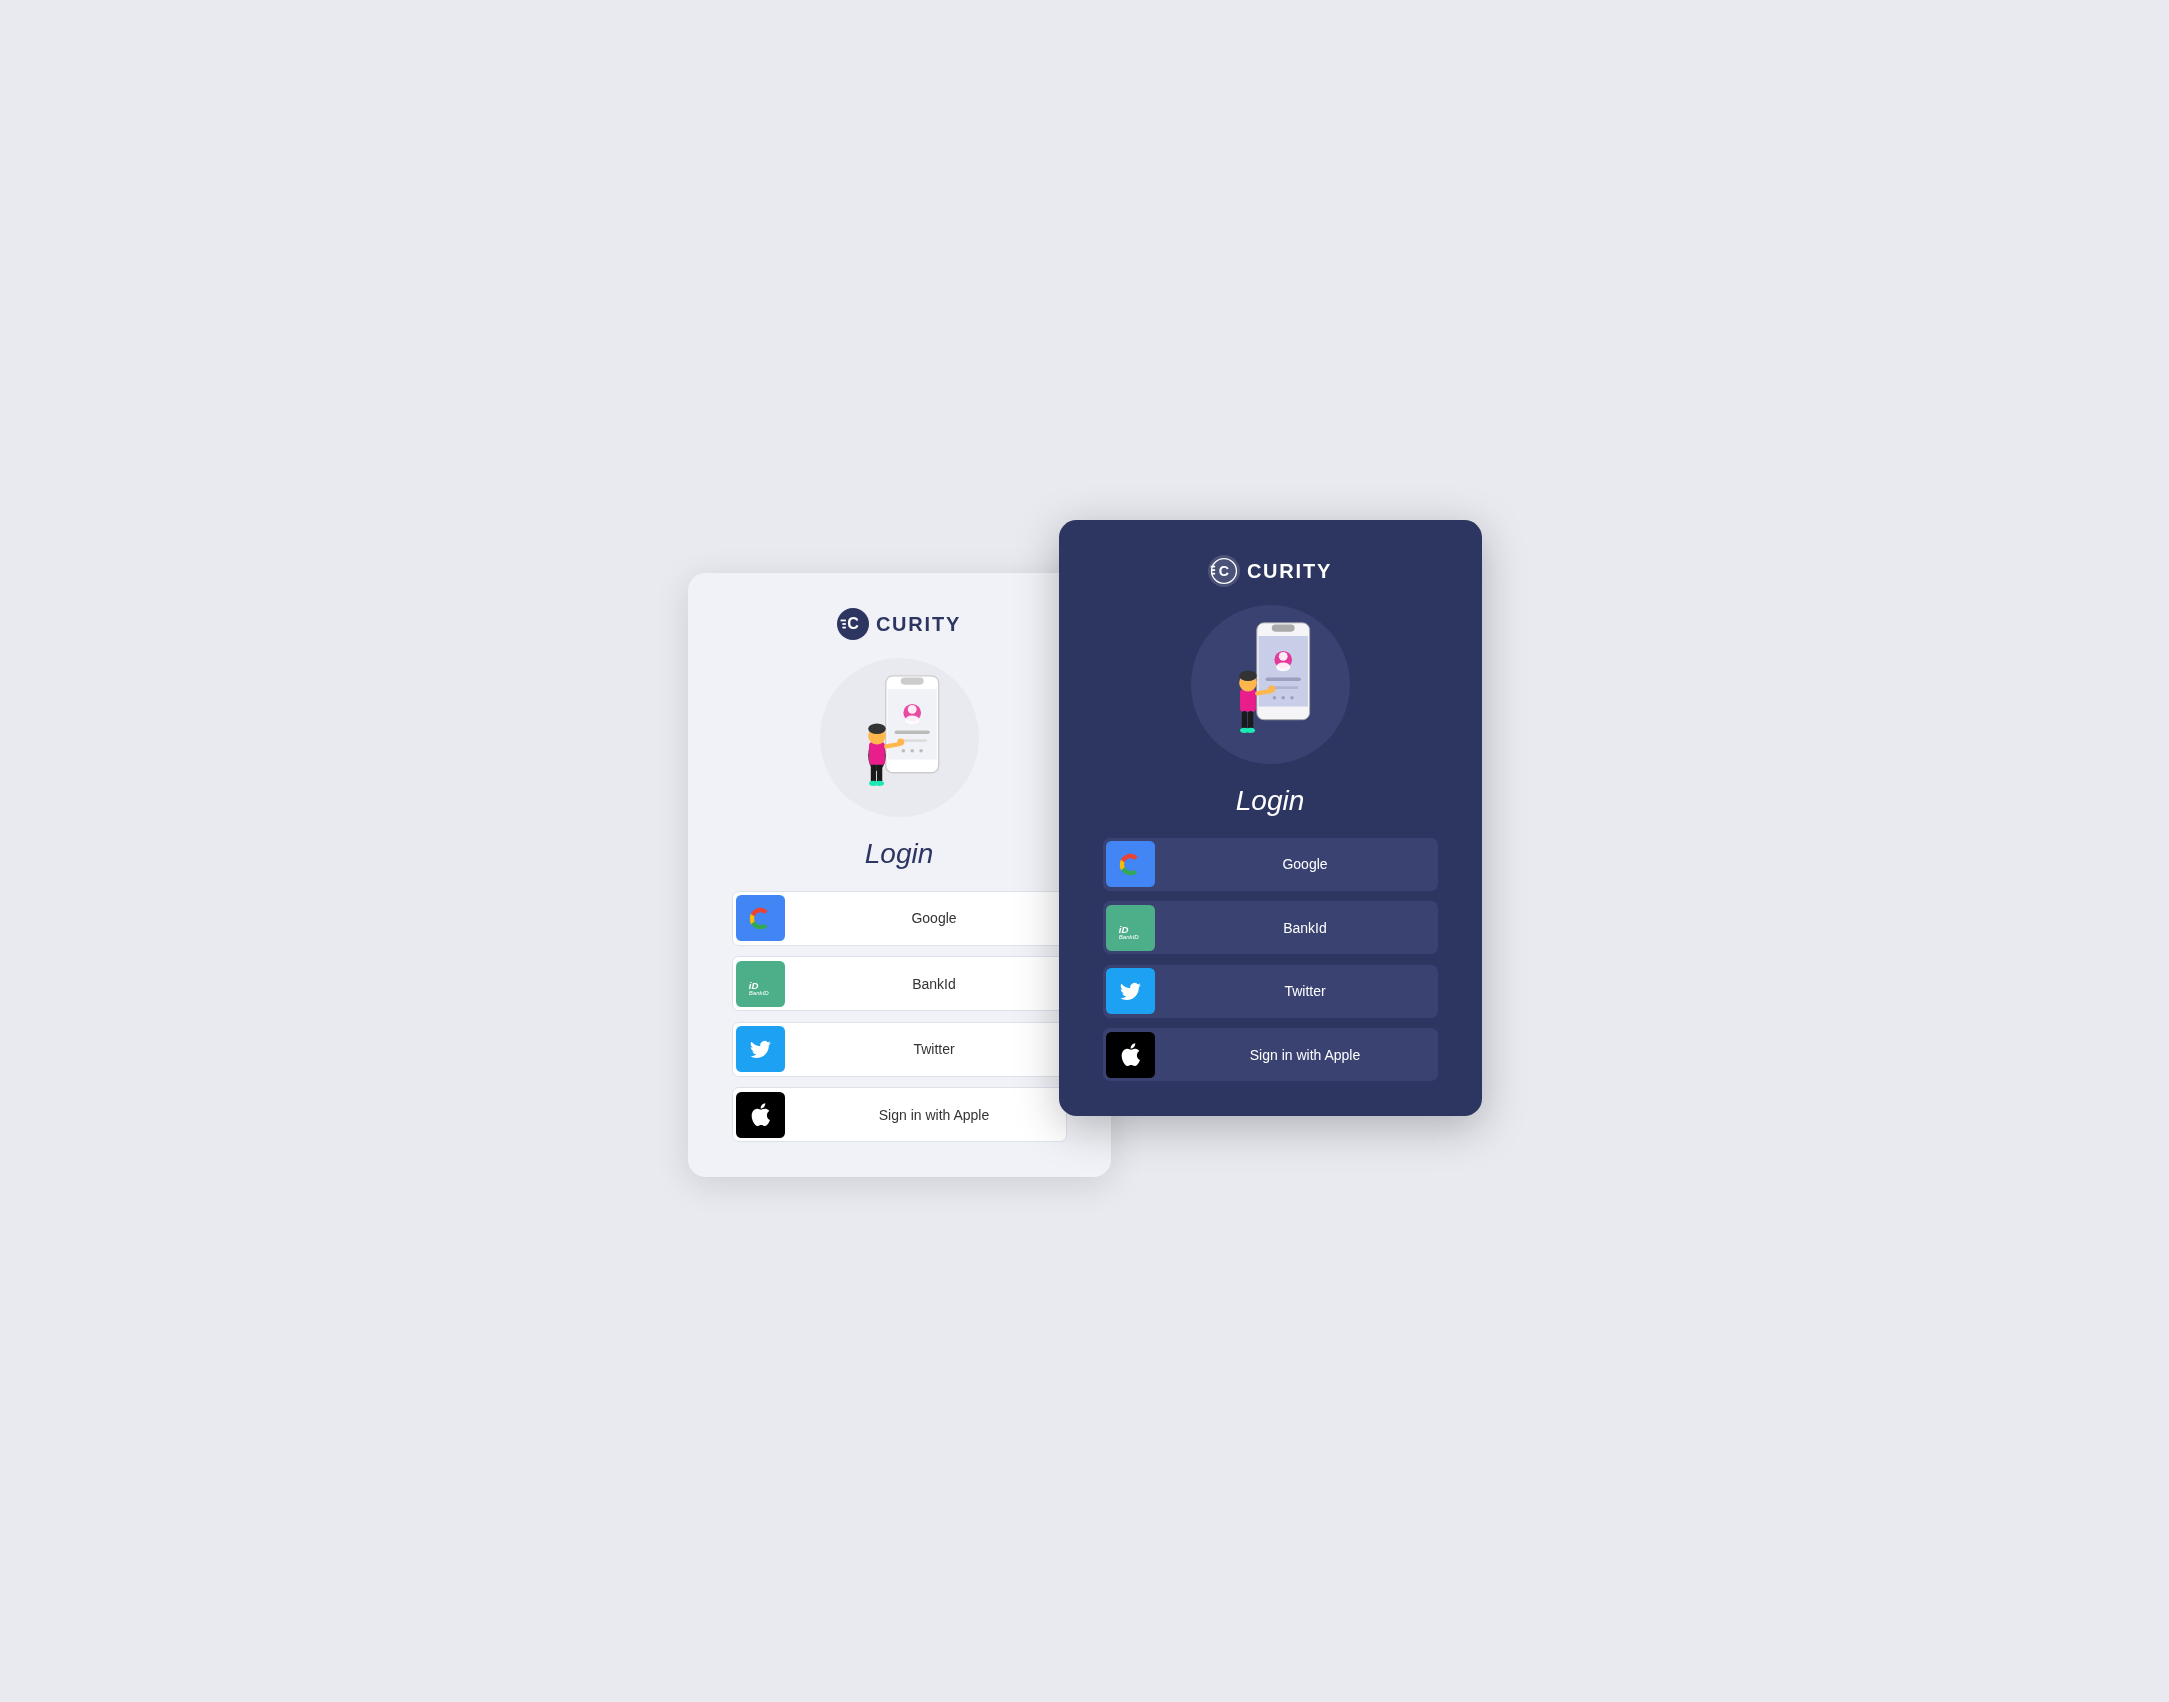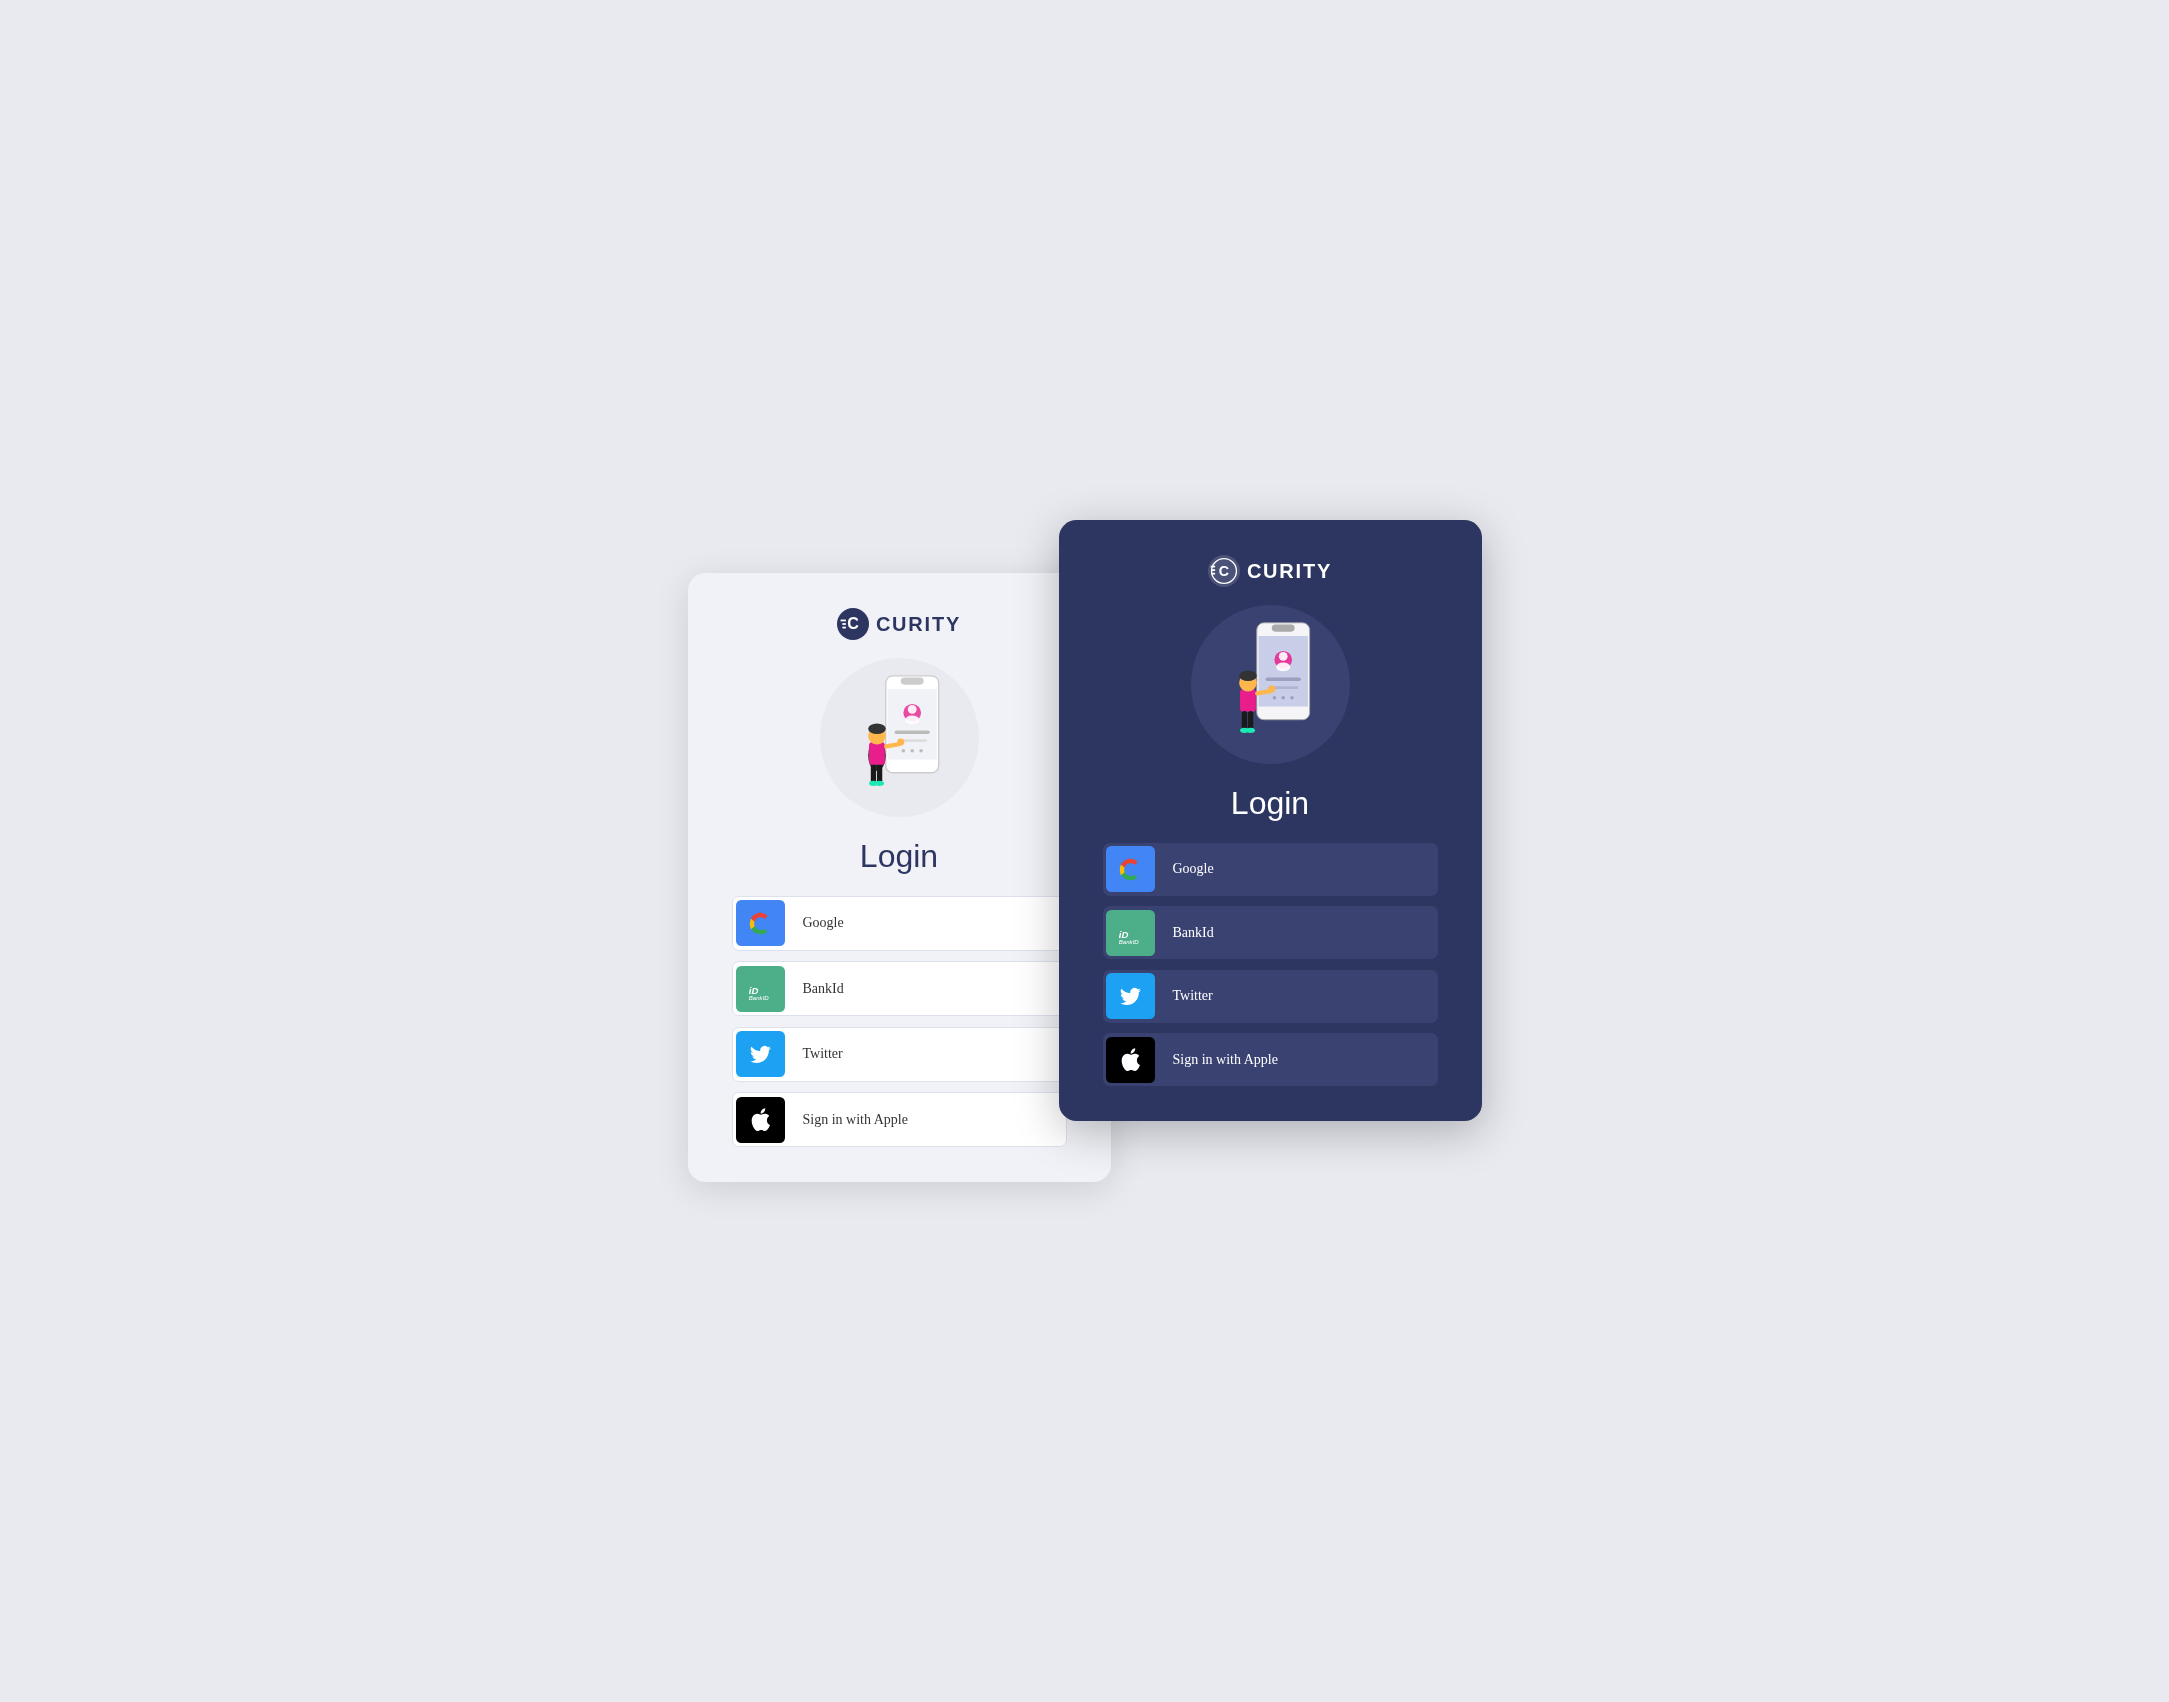--- a/index.html
+++ b/index.html
@@ -79,23 +79,24 @@
     }
     .illustration-wrap-light {
       background: #e8eaf0;
     }
     .illustration-wrap-dark {
       background: #3a4272;
     }
 
     
     .login-title {
-      font-size: 32px;
+      font-size: 28px;
       font-weight: 300;
       margin-bottom: 21px;
+      font-style: italic;
     }
     .card-light .login-title { color: #2d3561; }
     .card-dark .login-title { color: #ffffff; }
 
     
     .btn-list {
       width: 100%;
       display: flex;
       flex-direction: column;
       gap: 10.6px;
@@ -124,25 +125,24 @@
       height: 46px;
       display: flex;
       align-items: center;
       justify-content: center;
       flex-shrink: 0;
       border-radius: 5.3px;
       margin: 3.5px;
     }
     .btn-label {
       flex: 1;
-      text-align: left;
+      text-align: center;
       padding-left: 14px;
       font-size: 14px;
       font-weight: 500;
-      font-family: Liberation Serif, serif;
     }
     .card-light .btn-label { color: #333; }
     .card-dark .btn-label { color: #ffffff; }
 
     
     .icon-google { background: #4285f4; }
     .icon-bankid { background: #4caf8a; font-style: italic; }
     .icon-twitter { background: #1da1f2; }
     .icon-apple  { background: #000000; }
 

